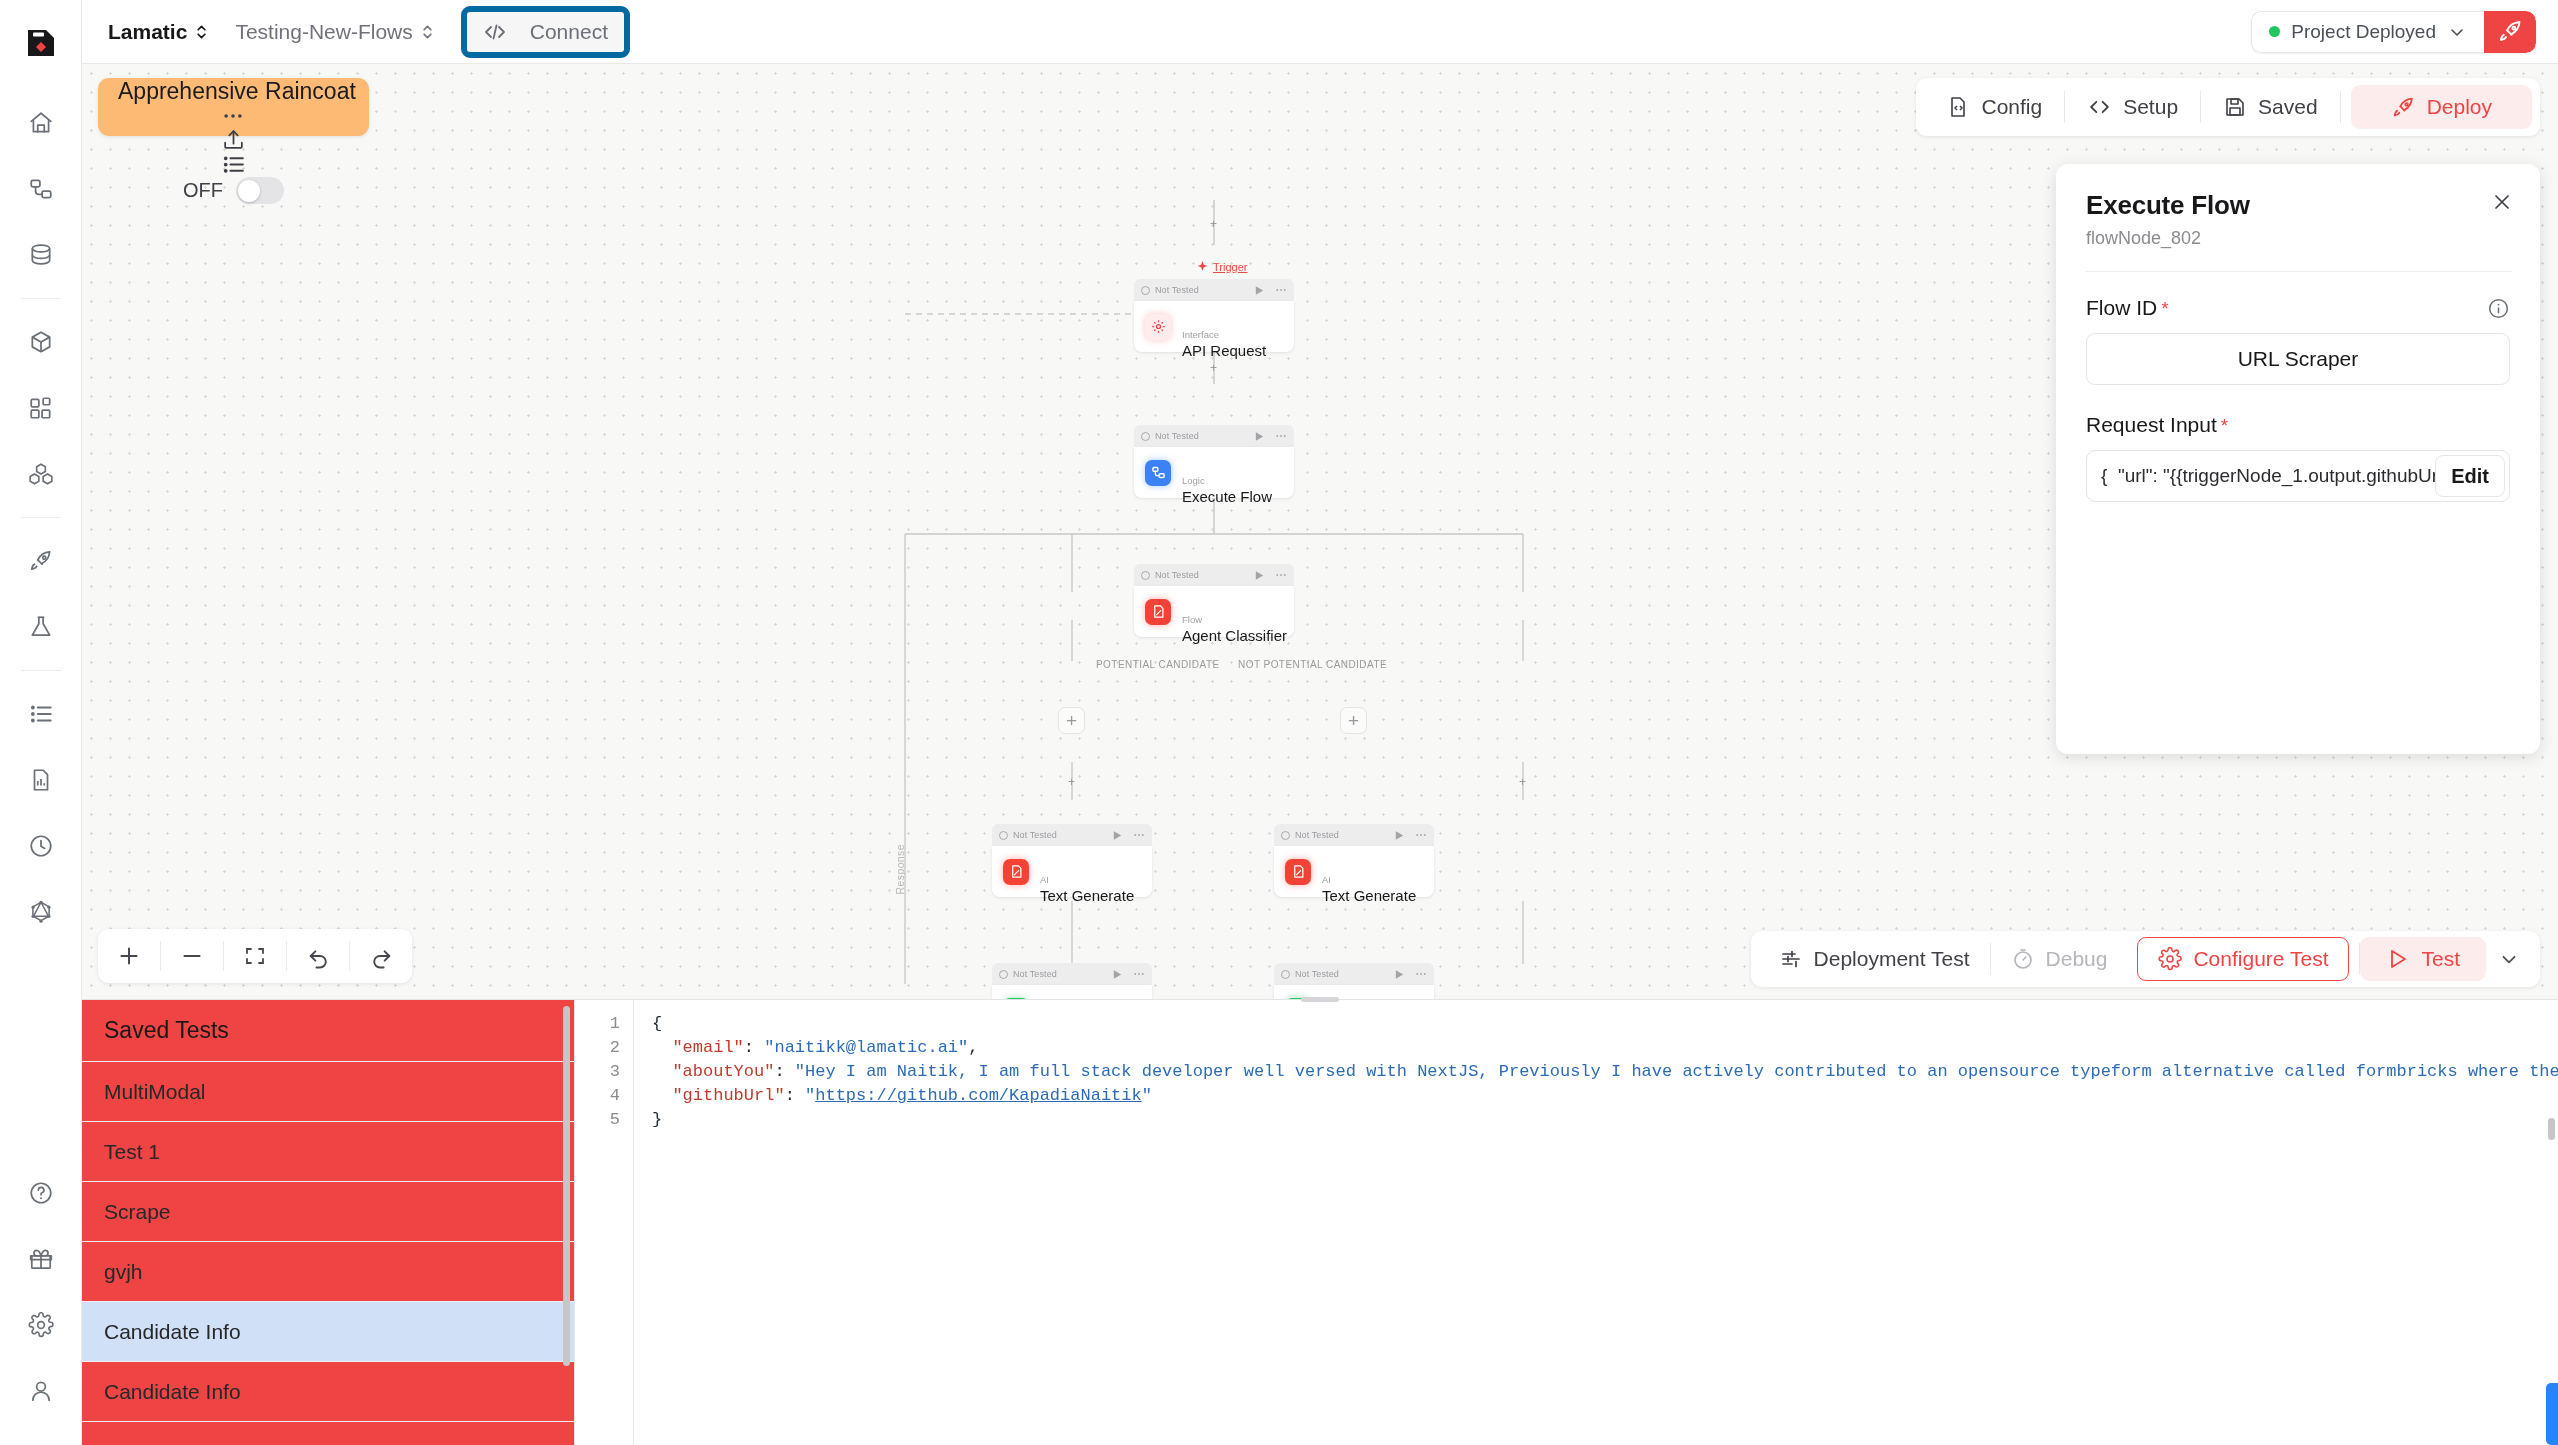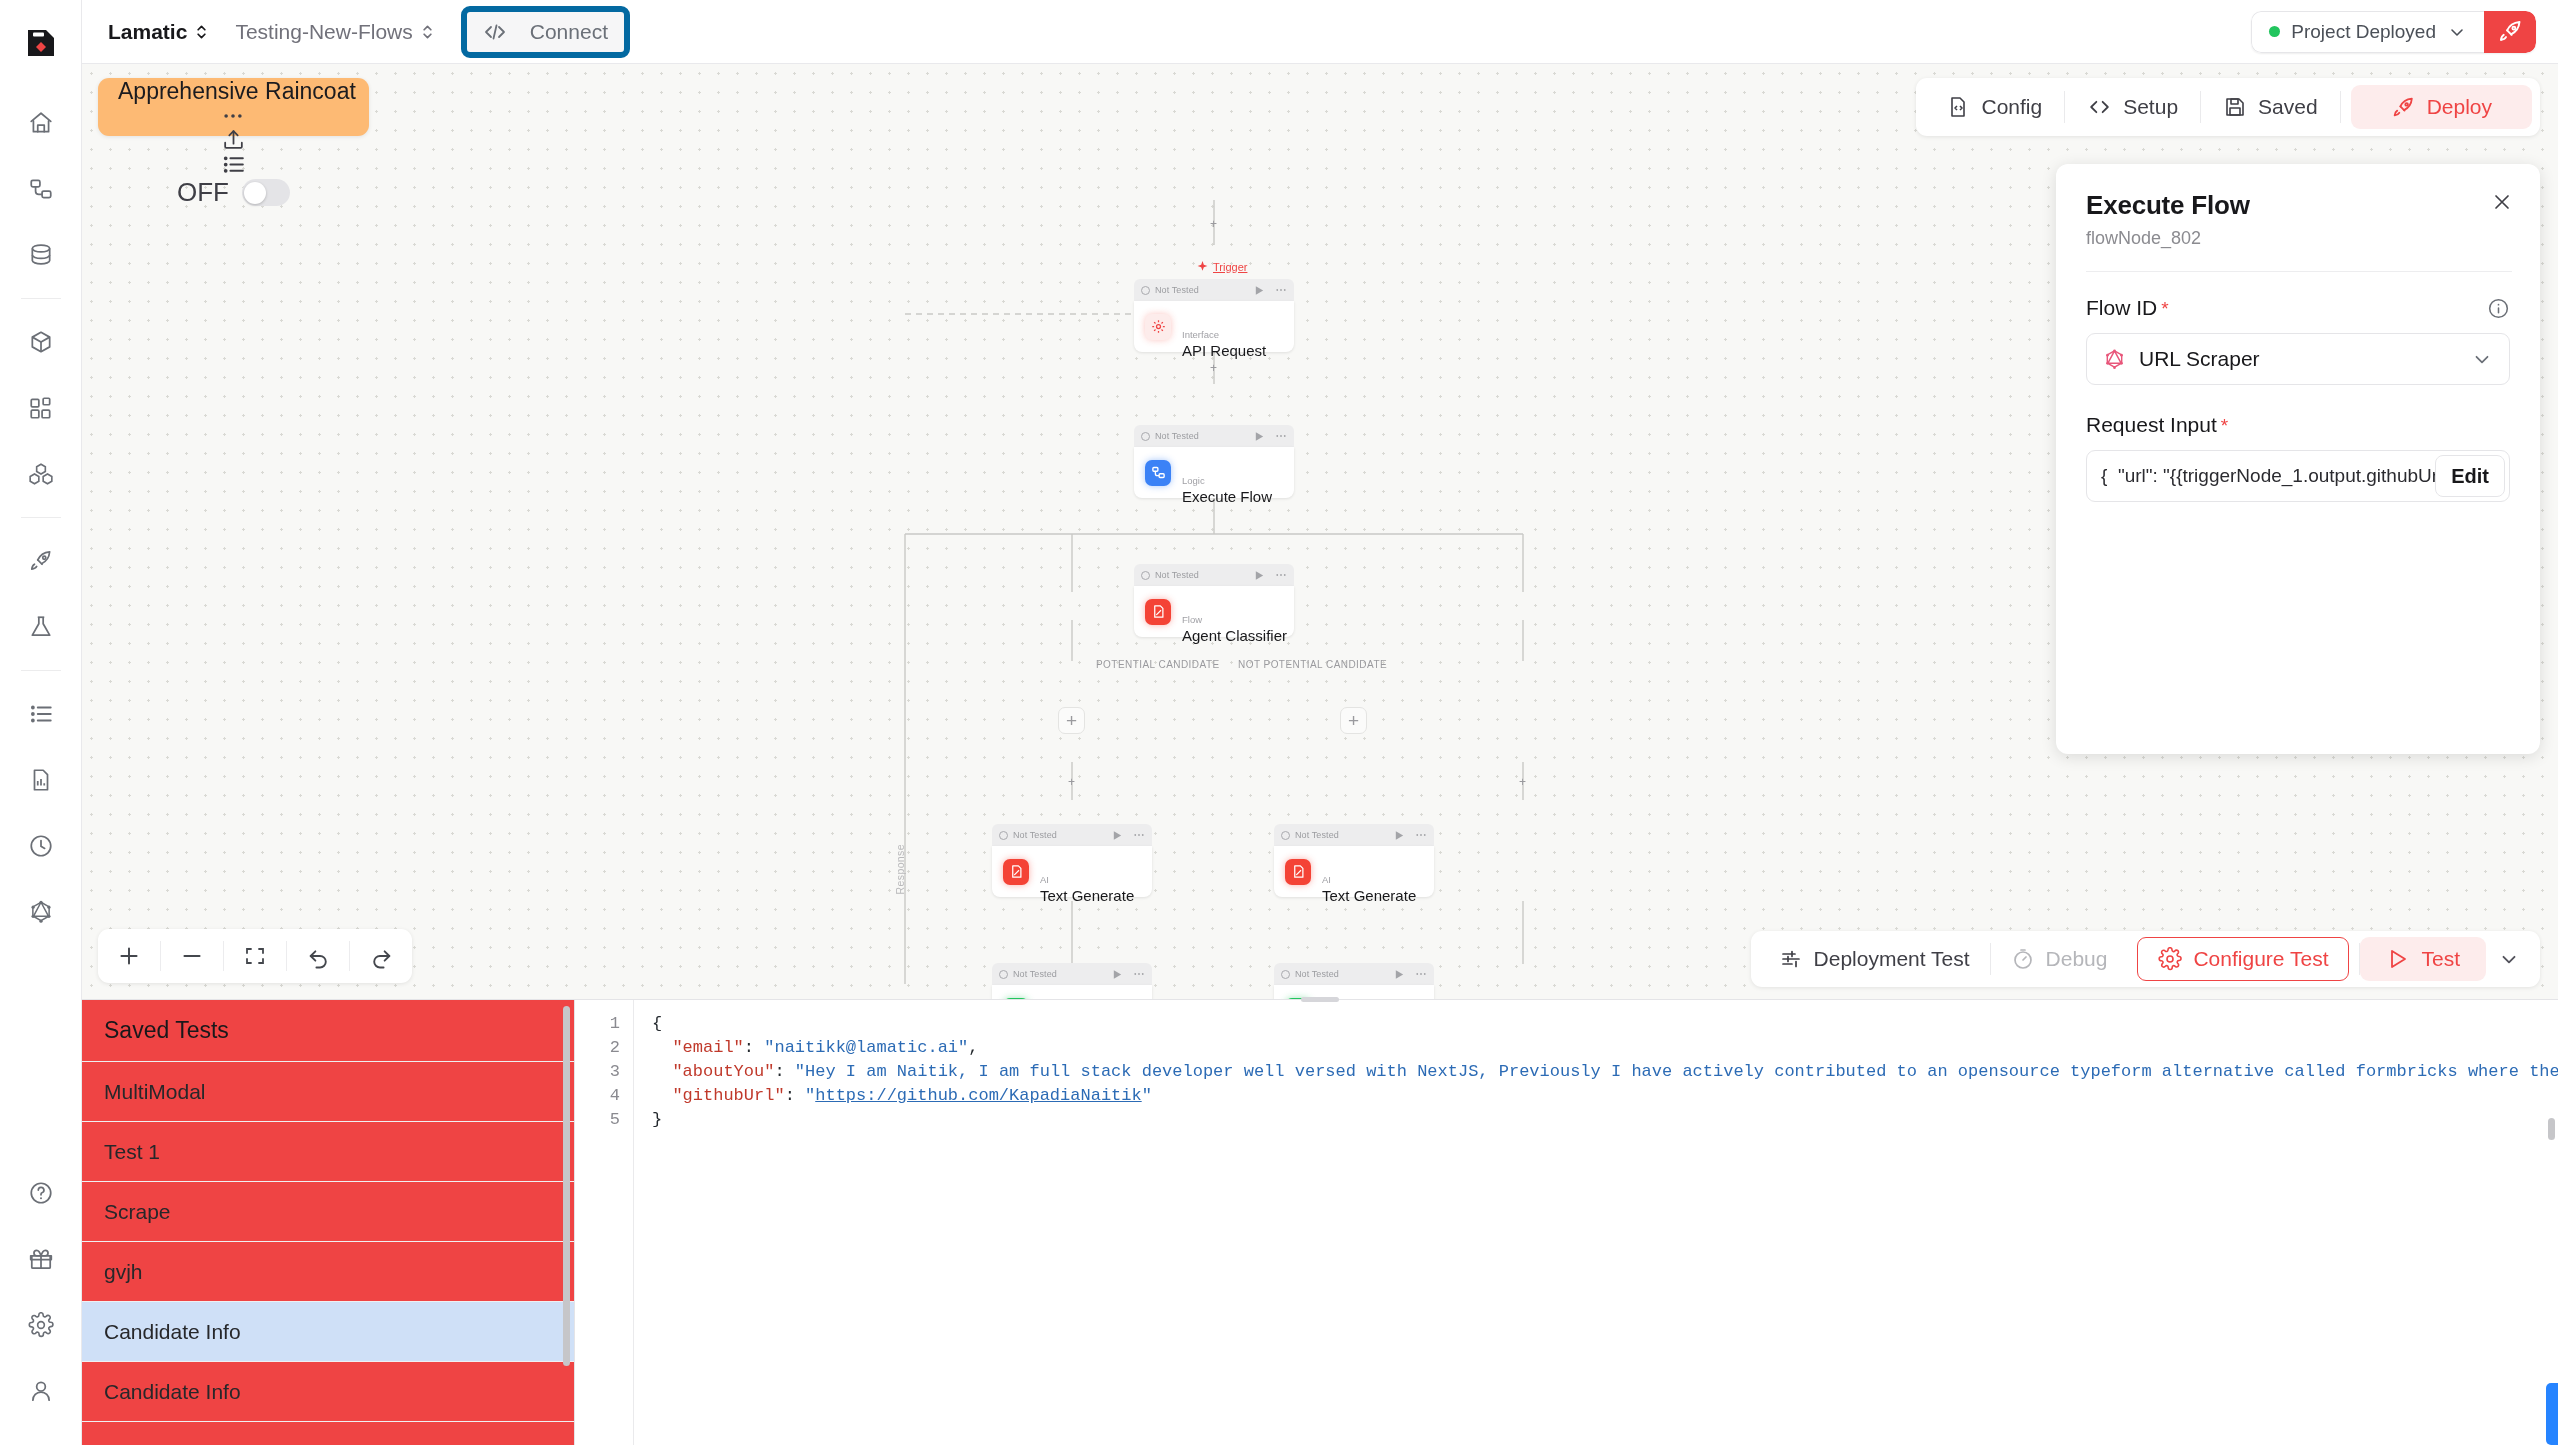--- a/index.html
+++ b/index.html
@@ -68,21 +68,21 @@
   
   .flowcard {
     position:absolute; left: 16px; top: 14px; height: 58px;
     background:#fdba74; border-radius: 11px; box-shadow: 0 1px 4px rgba(0,0,0,.09);
     display:flex; align-items:center; z-index: 6; flex-direction: column;
   }
   .flowcard .name { font-size: 23px; color:#1b1b1f; font-weight: 500; padding: 0 13px 0 20px; white-space:nowrap; }
   .fc-btn { width: 52px; height: 58px; display:flex; align-items:center; justify-content:center; color:#3f3f46; cursor:pointer; }
   .fc-div { width:1px; height: 34px; background:#e8e8ea; }
   .fc-off { display:flex; align-items:center; gap: 13px; padding: 0 16px 0 16px; }
-  .fc-off .lbl { font-size: 26px; color:#3f3f46; }
+  .fc-off .lbl { font-size: 20px; color:#3f3f46; }
   .toggle { width: 48px; height: 27px; border-radius: 14px; background:#e4e4e7; position:relative; cursor:pointer; flex:0 0 48px; }
   .toggle .knob { position:absolute; top:2.5px; left:2.5px; width:22px; height:22px; border-radius:50%; background:#fff; box-shadow:0 1px 3px rgba(0,0,0,.22); }
 
   
   .canvas-tools {
     position:absolute; right: 18px; top: 14px; height: 58px; background:#fff; border-radius: 11px;
     box-shadow: 0 1px 4px rgba(0,0,0,.09); display:flex; align-items:center; padding: 0 8px; gap: 0; z-index: 6;
   }
   .ct-item { display:flex; align-items:center; gap:11px; padding: 0 22px; height: 42px; font-size: 21px; color:#3f3f46; cursor:pointer; border-radius:8px; }
   .ct-div { width:1px; height:32px; background:#eaeaec; }
@@ -158,21 +158,21 @@
   .pp-sub { font-size: 18px; color:#8b8b90; margin-top: 7px; }
   .pp-close { position:absolute; right: 26px; top: 26px; color:#3f3f46; cursor:pointer; }
   .pp-rule { height:1px; background:#ededef; margin: 22px 28px 0 30px; }
   .pp-body { padding: 24px 30px 0 30px; }
   .pp-field-row { display:flex; align-items:center; justify-content:space-between; }
   .pp-label { font-size: 21px; color:#18181b; }
   .pp-req { color:#ef4444; margin-left: 4px; font-size: 19px; }
   .pp-info { color:#6b6f76; cursor:pointer; display:flex; }
   .pp-select {
     margin-top: 13px; height: 52px; border:1px solid #e5e5e8; border-radius: 9px; background:#fff;
-    display:flex; align-items:center; gap: 13px; padding: 0 16px; cursor:pointer;
+    display:flex; align-items:center; gap: 13px; padding: 0 16px; cursor:pointer;flex-direction:column;
   }
   .pp-select .val { font-size: 21px; color:#18181b; flex:1 1 auto; }
   .pp-gap { height: 28px; }
   .pp-inputwrap {
     margin-top: 13px; height: 52px; border:1px solid #e5e5e8; border-radius: 9px; background:#fff;
     display:flex; align-items:center; padding: 0 4px 0 14px; overflow:hidden;
   }
   .pp-inputwrap input {
     flex: 1 1 auto; border:none; outline:none; font-size: 19px; color:#2b2b30; min-width:0;
     font-family:"Liberation Sans", sans-serif; background:transparent;

